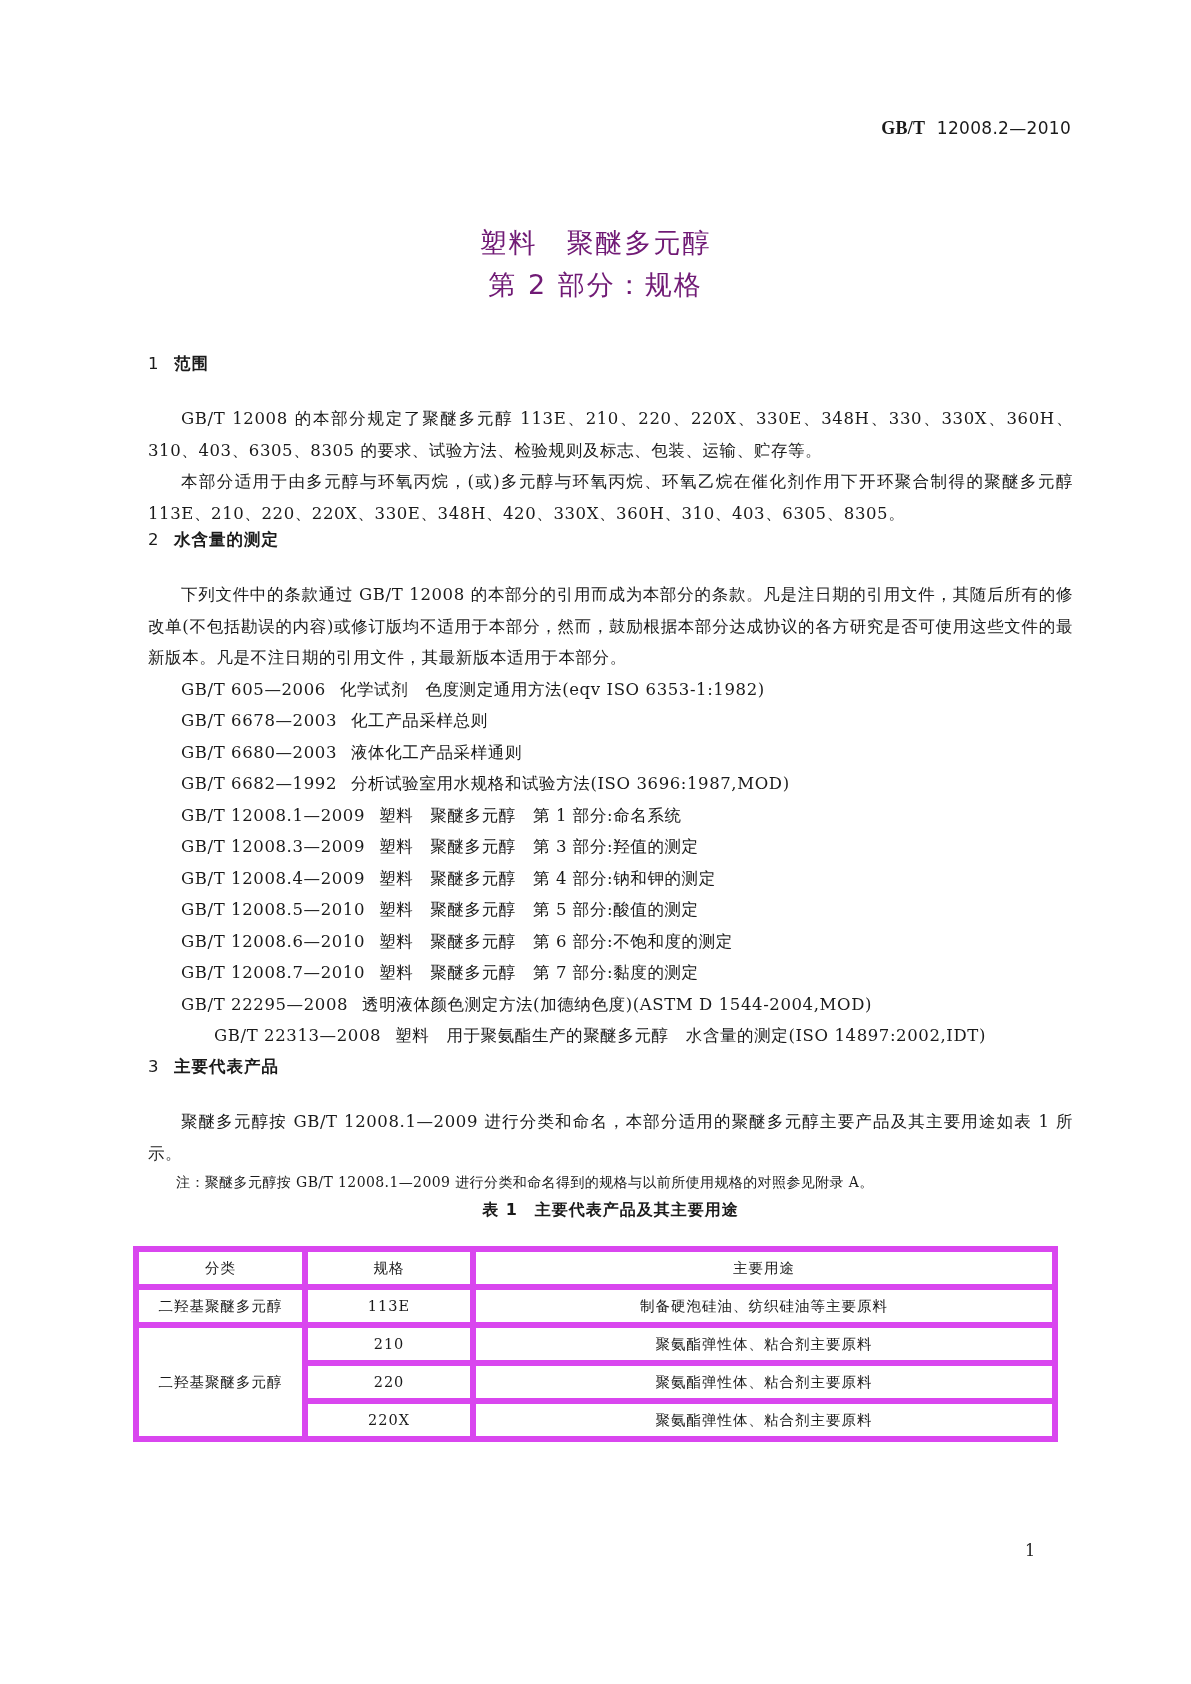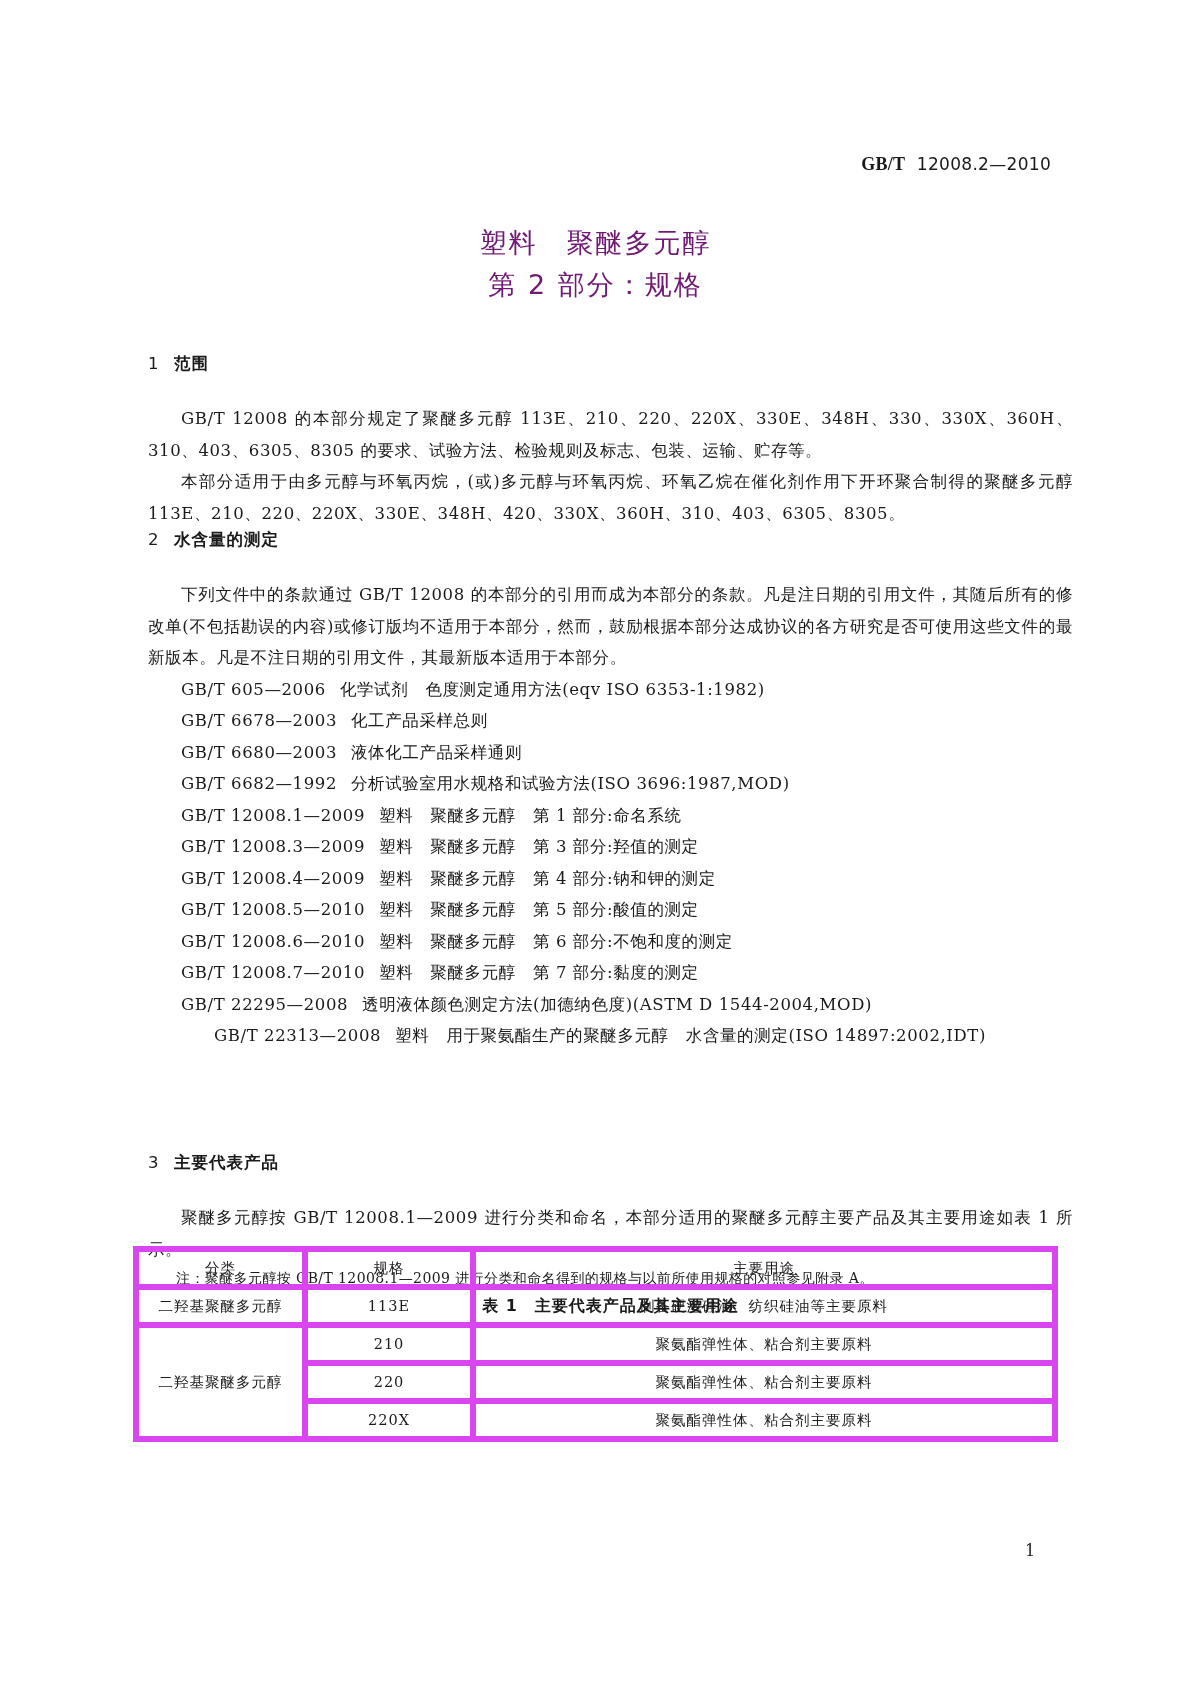--- a/index.html
+++ b/index.html
@@ -2,24 +2,23 @@
 <html><head>
 <meta charset="utf-8">
 <style>
   html, body { margin: 0; padding: 0; background: #ffffff; }
   body {
     width: 1191px; height: 1684px; position: relative; overflow: hidden;
     font-family: "DejaVu Serif", "Liberation Serif", serif;
     color: #1a1a1a;
   }
   .std-no {
-    position: absolute; top: 118px; right: 140px;
+    position: absolute; top: 118px; right: 120px;
     font-size: 17px; letter-spacing: 0.3px;
     font-family: "DejaVu Sans", sans-serif;
-    margin-top: 36px;
   }
   .std-no .gbt { font-weight: bold; font-family: "Liberation Serif", serif; font-size: 18px; }
   .title-block { position: absolute; top: 222px; left: 0; width: 1191px; text-align: center; }
   .title-line { font-family: "DejaVu Sans", sans-serif; font-size: 27px; line-height: 42px; letter-spacing: 2px; color: #701a75; }
   .content { position: absolute; left: 133px; width: 925px; margin-left: 15px; }
   .sec-head {
     font-family: "DejaVu Sans", sans-serif; font-size: 16.5px; font-weight: bold;
     height: 30px; line-height: 30px; letter-spacing: 1px;
   }
   .sec-head .num { display: inline-block; width: 26px; font-weight: normal; }
@@ -84,21 +83,21 @@
   <div class="ref"><span class="code">GB/T 12008.1—2009</span><span>塑料　聚醚多元醇　第 1 部分:命名系统</span></div>
   <div class="ref"><span class="code">GB/T 12008.3—2009</span><span>塑料　聚醚多元醇　第 3 部分:羟值的测定</span></div>
   <div class="ref"><span class="code">GB/T 12008.4—2009</span><span>塑料　聚醚多元醇　第 4 部分:钠和钾的测定</span></div>
   <div class="ref"><span class="code">GB/T 12008.5—2010</span><span>塑料　聚醚多元醇　第 5 部分:酸值的测定</span></div>
   <div class="ref"><span class="code">GB/T 12008.6—2010</span><span>塑料　聚醚多元醇　第 6 部分:不饱和度的测定</span></div>
   <div class="ref"><span class="code">GB/T 12008.7—2010</span><span>塑料　聚醚多元醇　第 7 部分:黏度的测定</span></div>
   <div class="ref"><span class="code">GB/T 22295—2008</span><span>透明液体颜色测定方法(加德纳色度)(ASTM D 1544-2004,MOD)</span></div>
   <div class="ref wrap"><span class="code">GB/T 22313—2008</span><span>塑料　用于聚氨酯生产的聚醚多元醇　水含量的测定(ISO 14897:2002,IDT)</span></div>
 </div>
 
-<div class="content" style="top:1148px;">
+<div class="content" style="top:1052px;">
   <div class="sec-head">
     <span class="num">3</span><span>主要代表产品</span>
   </div>
   <div style="height:24px"></div>
   <p class="para">聚醚多元醇按 GB/T 12008.1—2009 进行分类和命名，本部分适用的聚醚多元醇主要产品及其主要用途如表 1 所示。</p>
   <div class="note">注：聚醚多元醇按 GB/T 12008.1—2009 进行分类和命名得到的规格与以前所使用规格的对照参见附录 A。</div>
   <div class="table-title">表 1　主要代表产品及其主要用途</div>
 </div>
 
 <table class="prod">

